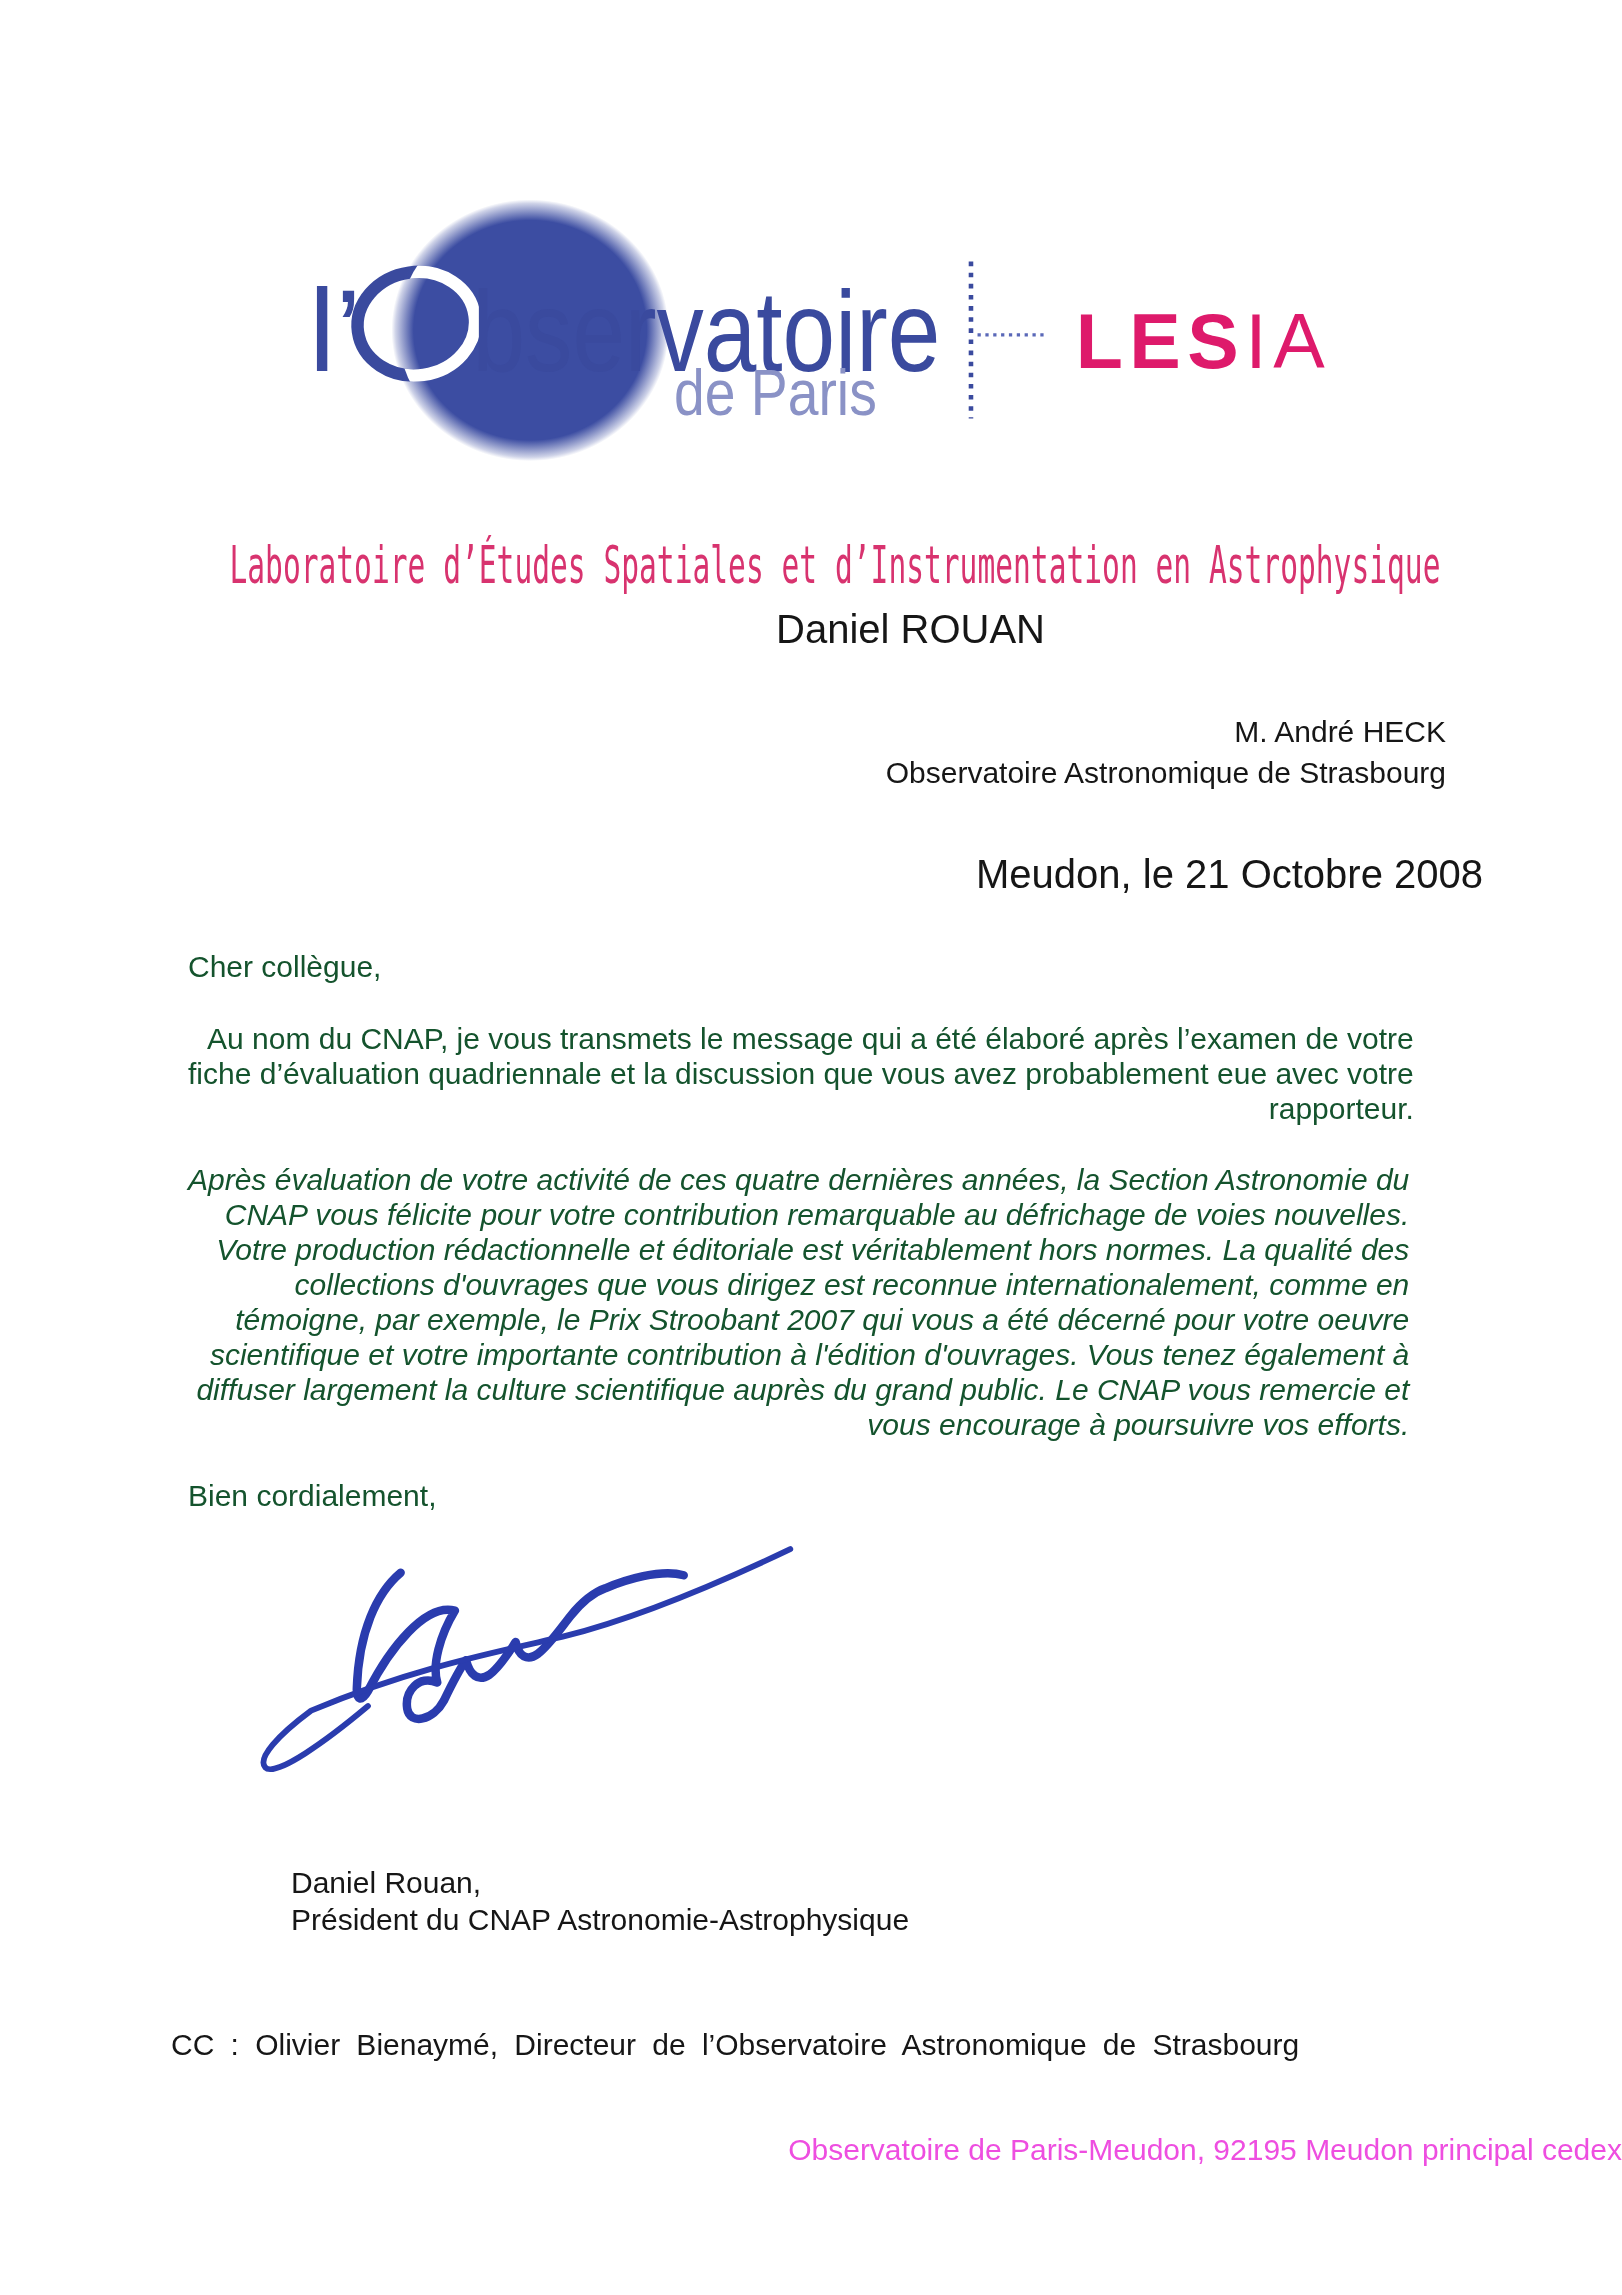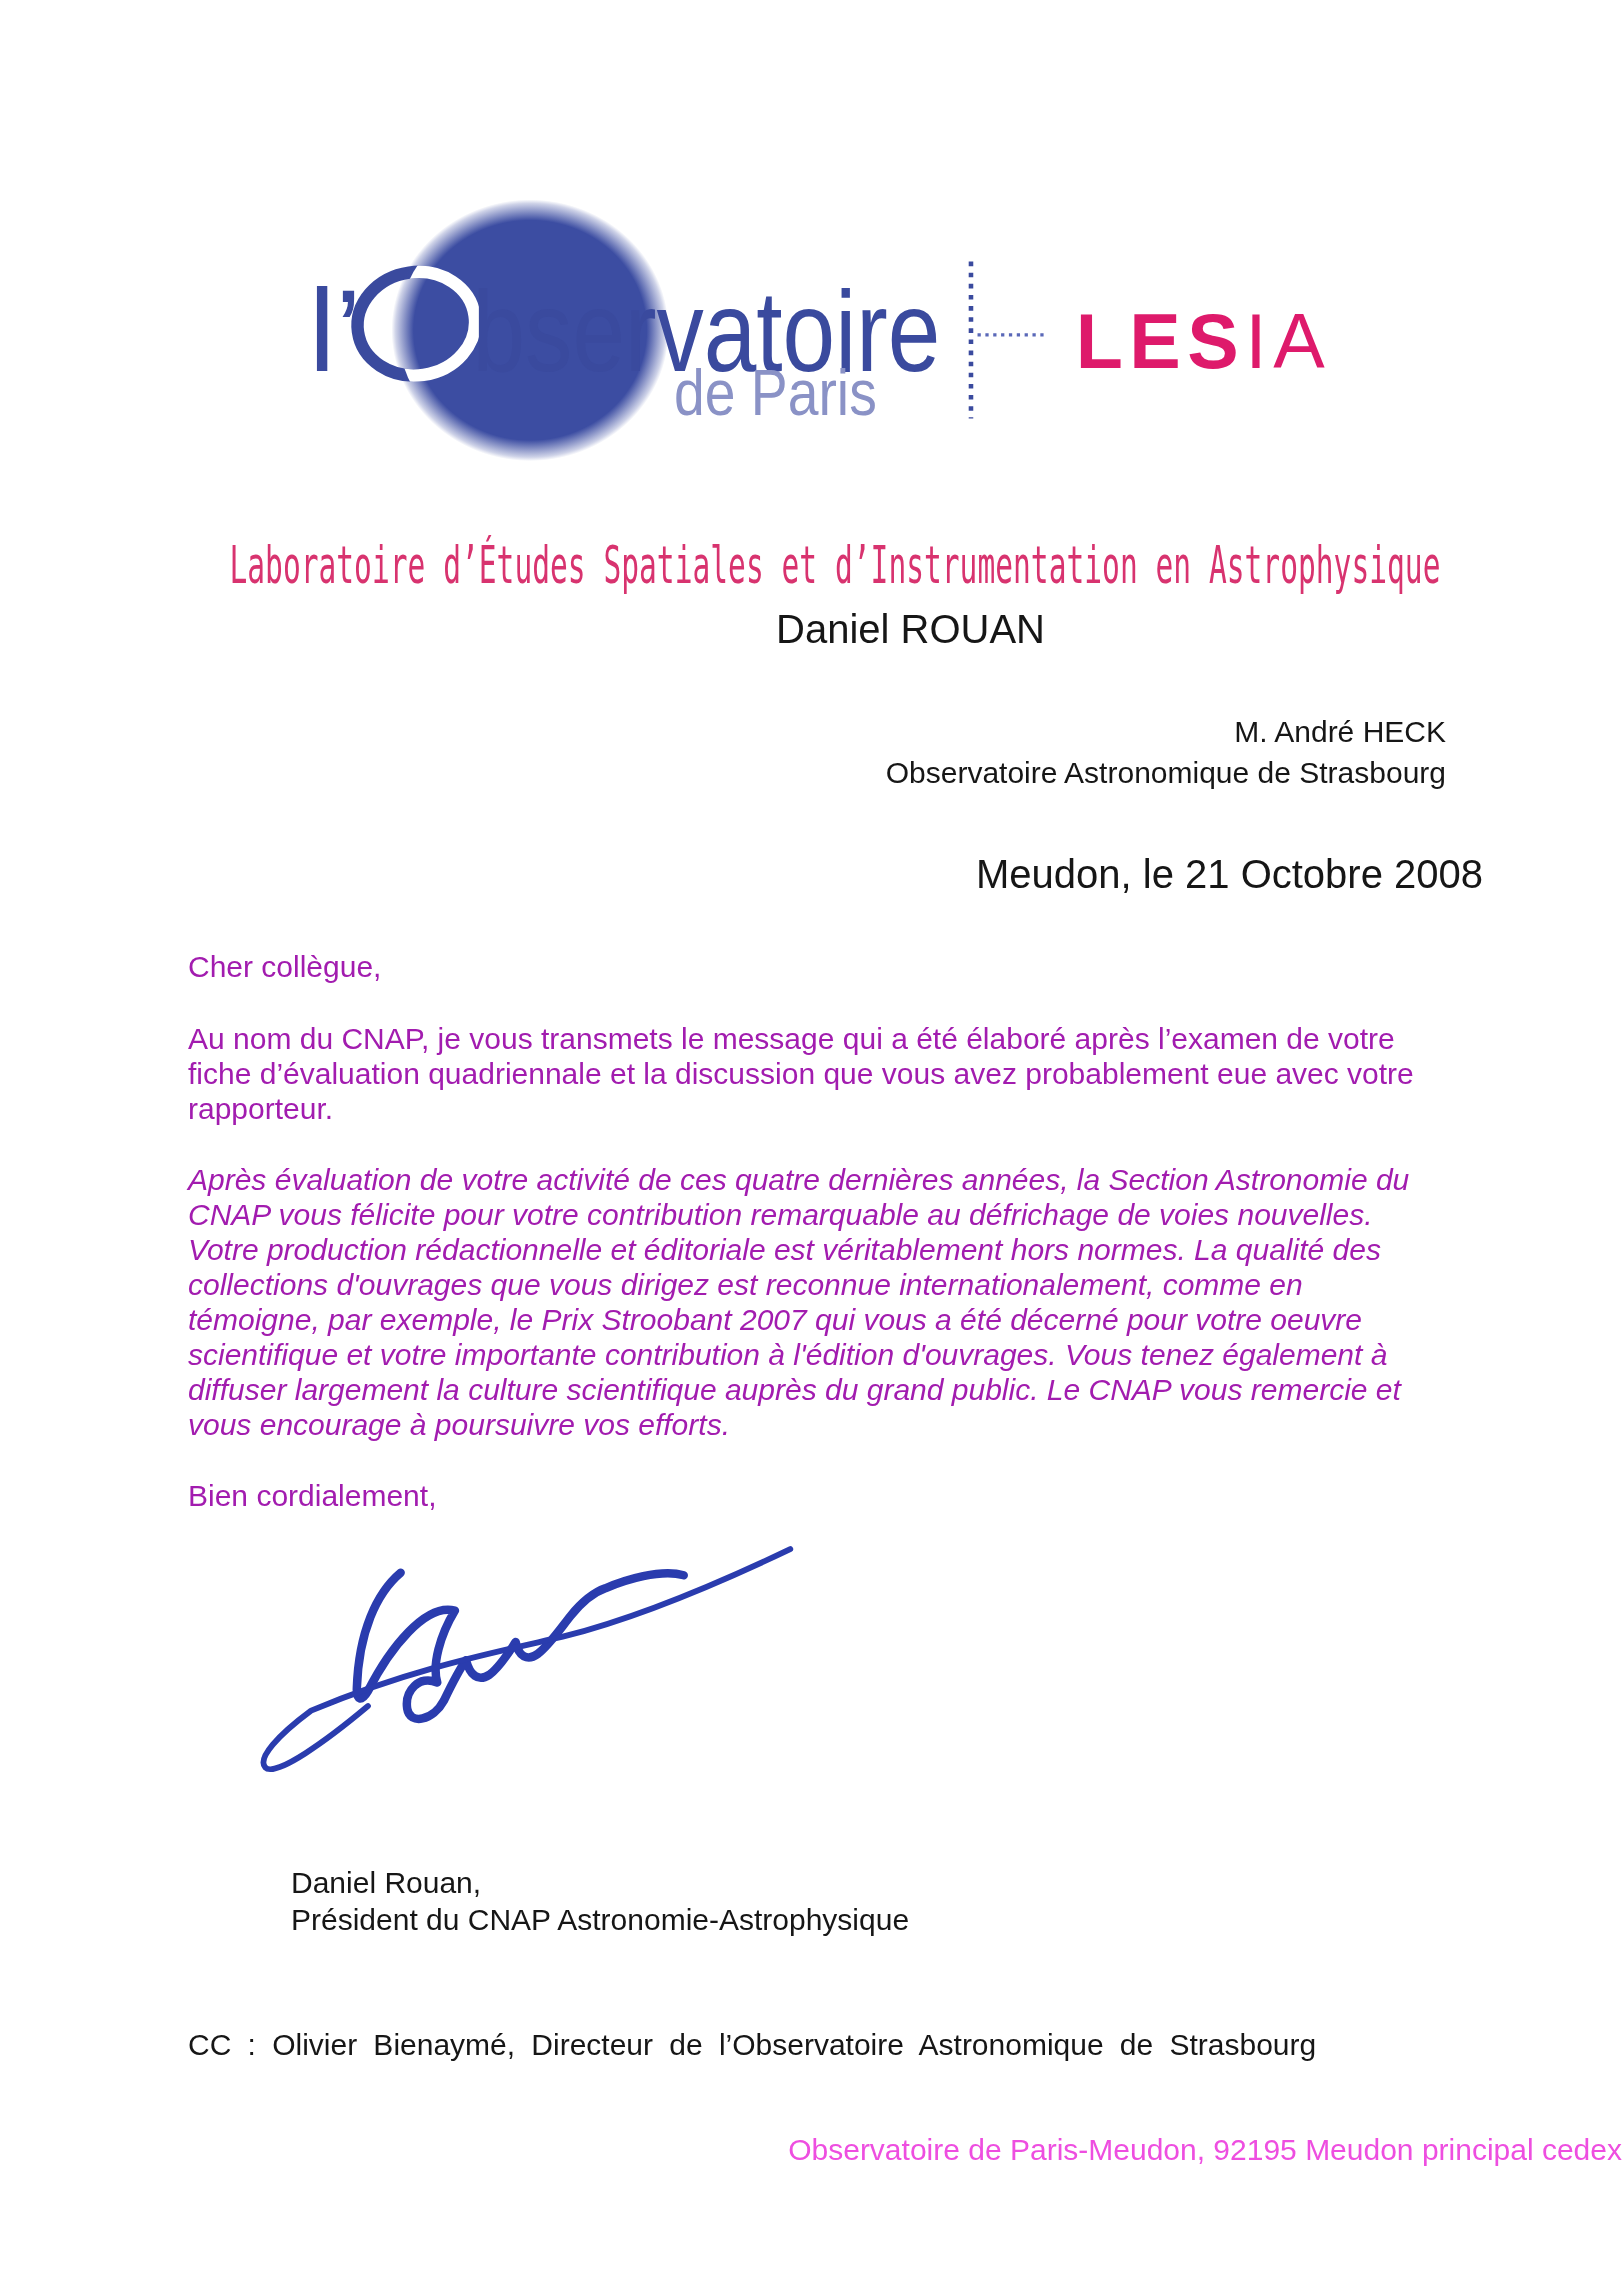--- a/index.html
+++ b/index.html
@@ -1,38 +1,38 @@
 <!DOCTYPE html>
 <html style="font-size:10.5px"><head>
 <meta charset="utf-8">
 <style>
   html,body{margin:0;padding:0;background:#9a9a9a;}
   .page{
     position:relative;width:1622px;height:2295px;background:#ffffff;
     font-family:"Liberation Sans",sans-serif;color:#161616;overflow:hidden;
   }
   .abs{position:absolute;}
-  .para{white-space:pre;font-size:30px;line-height:35px;color:#a21caf;}
+  .para{white-space:pre;font-size:30px;line-height:35px;color:#14532d;text-align:right;}
   .italic{font-style:italic;}
   .lab-header{
     top:540px;left:0;width:1622px;display:flex;justify-content:center;padding-left:24px;
   }
   .lab-header .inner{
     font-family:"DejaVu Sans Mono",monospace;font-size:51px;line-height:51px;
     white-space:nowrap;transform:scaleX(0.58);transform-origin:center;
   }
   .sender-name{top:612px;left:776px;font-size:40px;line-height:35px;}
   .recipient{top:711px;right:176px;text-align:right;font-size:30px;line-height:41px;white-space:pre;}
   .dateline{top:857px;left:976px;font-size:40px;line-height:35px;}
   .salutation{top:949px;left:188px;}
   .para1{top:1021px;left:188px;}
   .para2{top:1162px;left:188px;}
   .closing{top:1478px;left:188px;}
   .signoff{top:1820px;left:291px;font-size:30px;line-height:37px;white-space:pre;margin-top:44px;}
-  .cc-line{top:2027px;left:188px;font-size:30px;line-height:35px;word-spacing:7.9px;white-space:pre;}
+  .cc-line{top:2027px;left:171px;font-size:30px;line-height:35px;word-spacing:7.9px;white-space:pre;}
   .footer-line{top:2131px;left:0;width:1622px;text-align:right;font-size:30px;line-height:37px;}
 </style>
 </head>
 <body>
 
 <div class="page">
 
   <svg class="abs" style="top:170px;left:275px;" width="1112" height="314" viewBox="0 0 1700 480">
     <defs>
       <radialGradient id="discGrad">

